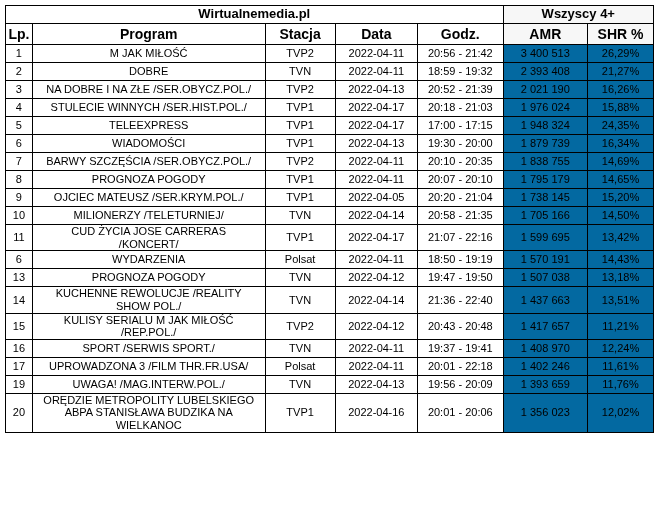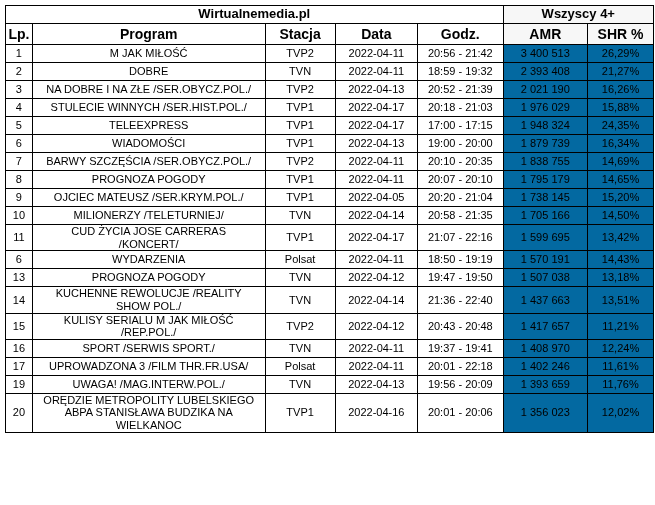--- a/index.html
+++ b/index.html
@@ -129,38 +129,38 @@
           <td class="godz">20:52 - 21:39</td>
           <td class="amr">2 021 190</td>
           <td class="shr">16,26%</td>
         </tr>
         <tr>
           <td class="lp">4</td>
           <td class="prog">STULECIE WINNYCH /SER.HIST.POL./</td>
           <td class="stacja">TVP1</td>
           <td class="data">2022-04-17</td>
           <td class="godz">20:18 - 21:03</td>
-          <td class="amr">1 976 029</td>
+          <td class="amr">1 976 024</td>
           <td class="shr">15,88%</td>
         </tr>
         <tr>
           <td class="lp">5</td>
           <td class="prog">TELEEXPRESS</td>
           <td class="stacja">TVP1</td>
           <td class="data">2022-04-17</td>
           <td class="godz">17:00 - 17:15</td>
           <td class="amr">1 948 324</td>
           <td class="shr">24,35%</td>
         </tr>
         <tr>
           <td class="lp">6</td>
           <td class="prog">WIADOMOŚCI</td>
           <td class="stacja">TVP1</td>
           <td class="data">2022-04-13</td>
-          <td class="godz">19:00 - 20:00</td>
+          <td class="godz">19:30 - 20:00</td>
           <td class="amr">1 879 739</td>
           <td class="shr">16,34%</td>
         </tr>
         <tr>
           <td class="lp">7</td>
           <td class="prog">BARWY SZCZĘŚCIA /SER.OBYCZ.POL./</td>
           <td class="stacja">TVP2</td>
           <td class="data">2022-04-11</td>
           <td class="godz">20:10 - 20:35</td>
           <td class="amr">1 838 755</td>

